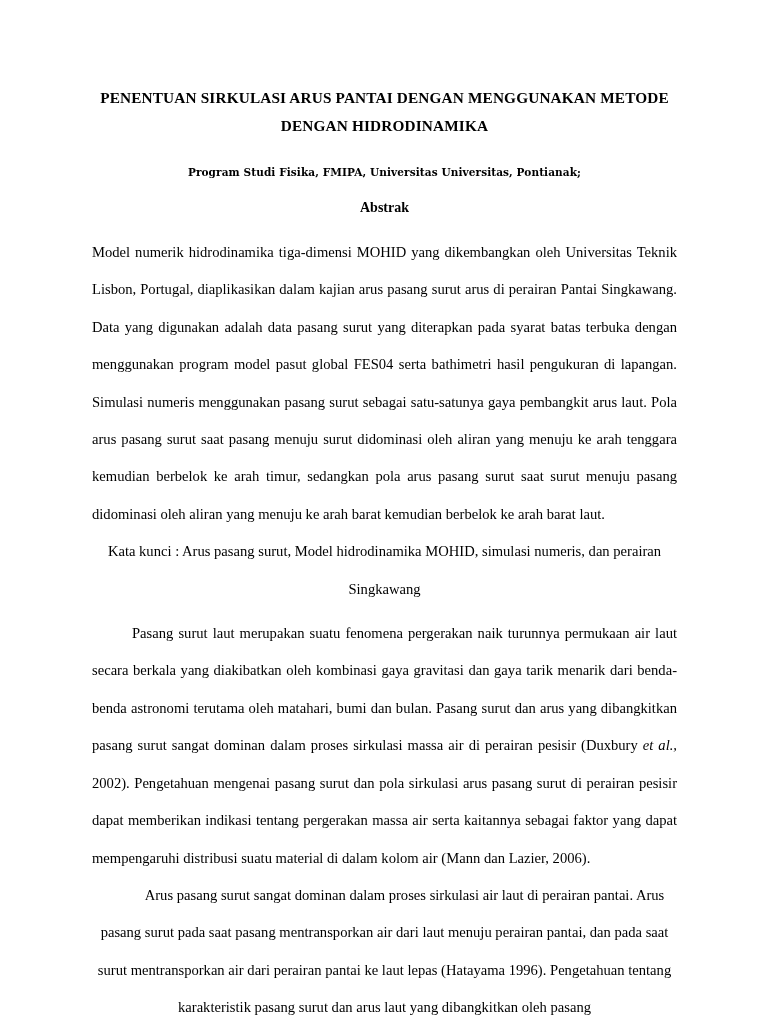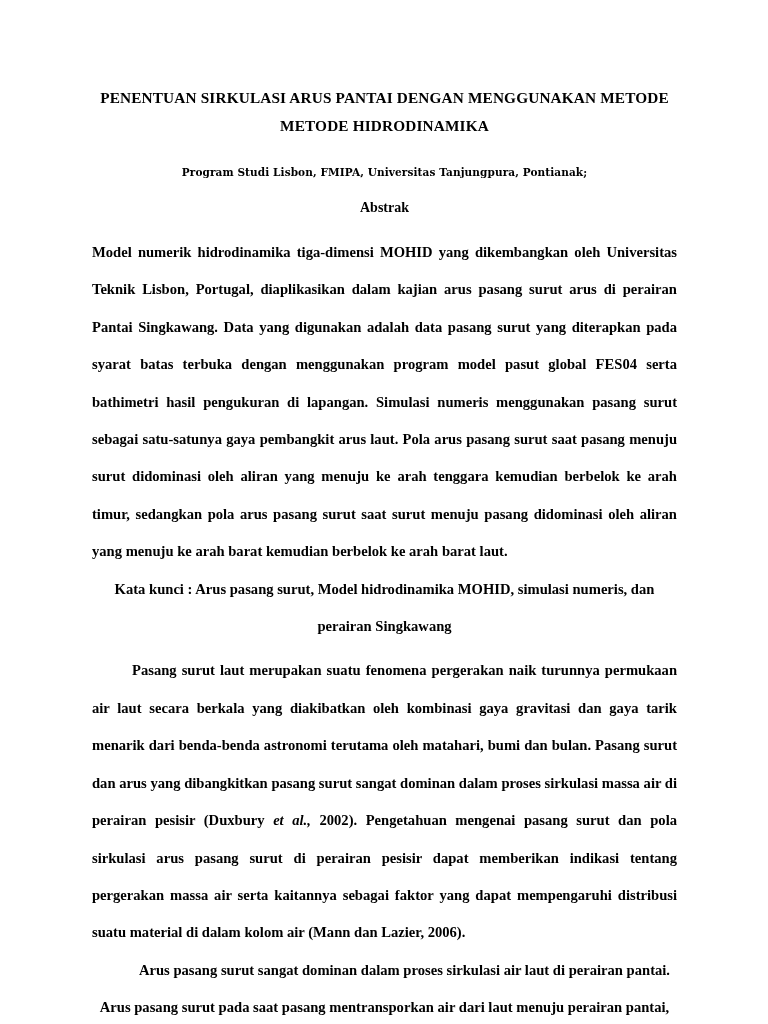--- a/index.html
+++ b/index.html
@@ -70,21 +70,20 @@
   }
 
   
   .para {
     font-size: 14.6px;
     line-height: 37.4px;
     text-align: justify;
     text-justify: inter-word;
     margin: 0;
     hyphens: none;
-    font-weight: bold;
   }
   .para.last-left {
     text-align: center;
   }
   .para.indent {
     text-indent: 40px;
   }
 
   .keywords {
     margin-top: 0;
@@ -114,24 +113,24 @@
   }
 </style>
 </head>
 <body>
 
 <div class="page">
   <div class="column">
 
     <div class="title-block">
       <div class="doc-title-line">PENENTUAN SIRKULASI ARUS PANTAI DENGAN MENGGUNAKAN METODE</div>
-      <div class="doc-title-line">METODE HIDRODINAMIKA</div>
+      <div class="doc-title-line">DENGAN HIDRODINAMIKA</div>
     </div>
 
-    <div class="affiliation">Program Studi Lisbon, FMIPA, Universitas Tanjungpura, Pontianak;</div>
+    <div class="affiliation">Program Studi Fisika, FMIPA, Universitas Universitas, Pontianak;</div>
 
     <div class="abstract-heading">Abstrak</div>
 
     <div class="abstract-body">
       <p class="para">Model numerik hidrodinamika tiga-dimensi MOHID yang dikembangkan oleh Universitas Teknik Lisbon, Portugal, diaplikasikan dalam kajian arus pasang surut arus di perairan Pantai Singkawang. Data yang digunakan adalah data pasang surut yang diterapkan pada syarat batas terbuka dengan menggunakan program model pasut global FES04 serta bathimetri hasil pengukuran di lapangan. Simulasi numeris menggunakan pasang surut sebagai satu-satunya gaya pembangkit arus laut. Pola arus pasang surut saat pasang menuju surut didominasi oleh aliran yang menuju ke arah tenggara kemudian berbelok ke arah timur, sedangkan pola arus pasang surut saat surut menuju pasang didominasi oleh aliran yang menuju ke arah barat kemudian berbelok ke arah barat laut.</p>
 
       <p class="para keywords last-left">
         <span>Kata kunci</span><span> : </span><span>Arus pasang surut, Model hidrodinamika MOHID, simulasi numeris, dan perairan Singkawang</span>
       </p>
     </div>

